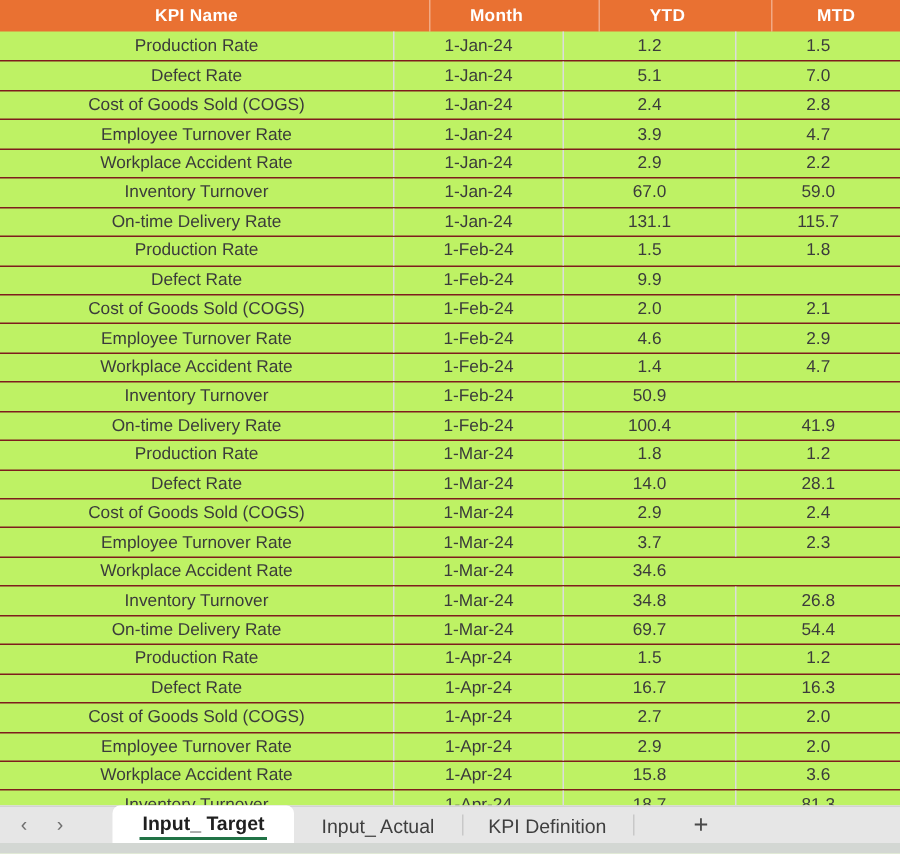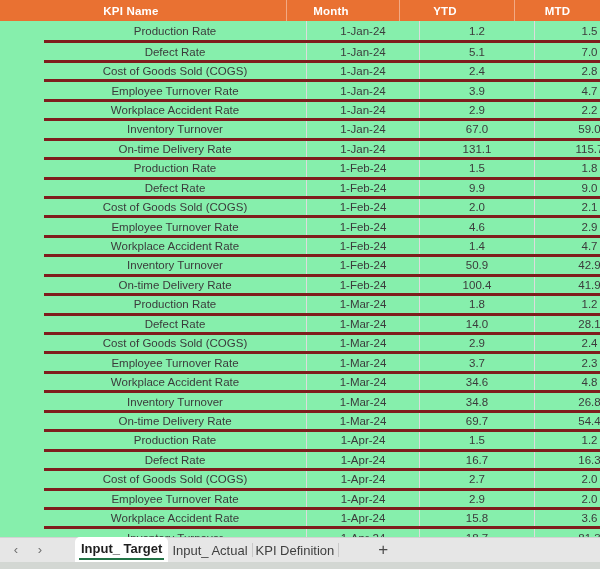--- a/index.html
+++ b/index.html
@@ -1,46 +1,46 @@
 <!DOCTYPE html>
 <html><head>
 <meta charset="utf-8">
 <style>
   * { margin:0; padding:0; box-sizing:border-box; }
   html,body { width:600px; height:569px; overflow:hidden; background:#fff;
     font-family:"Liberation Sans","DejaVu Sans",sans-serif; }
 
   
-  .sheet { width:600px; height:537px; overflow:hidden; background:#86efac; }
+  .sheet { width:600px; height:537px; overflow:hidden; background:#bef264; }
 
   .thead { display:grid; grid-template-columns:262px 113px 115px 110px;
     height:21px; background:#E97132; }
   .thead .hcell { display:flex; align-items:center; justify-content:center;
     color:#fff; font-weight:bold; font-size:11.5px; letter-spacing:.2px; }
   .thead .hcell + .hcell { border-left:1px solid rgba(255,255,255,.4);margin-left:24px; }
 
   .tbody .trow { display:grid; grid-template-columns:262px 113px 115px 110px;
-    height:19.45px;margin-left:44px; }
-  .tbody .trow + .trow { border-top:3px solid #7f1d1d; }
+    height:19.45px; }
+  .tbody .trow + .trow { border-top:1px solid #7f1d1d; }
   .tbody .cell { display:flex; align-items:center; justify-content:center;
     font-size:11.5px; color:#3B3B3B; white-space:nowrap; overflow:hidden; }
   .tbody .cell + .cell { border-left:1px solid #DCDCDC; }
 
   
   .tabbar { position:absolute; left:0; top:537px; width:600px; height:32px; }
   .tabrow { display:flex; align-items:stretch; height:25px; background:#E6E6E6;
     border-top:1px solid #D2D2D2; }
   .bottomstrip { height:7px; background:#D3D7D3; }
 
   .navarrows { display:flex; align-items:center; padding-left:4px; width:75px; }
   .navbtn { width:24px; text-align:center; color:#6E6E6E; font-size:13px;
     line-height:24px; cursor:pointer; user-select:none; }
 
   .tab { display:flex; align-items:center; justify-content:center;
-    font-size:13px; color:#3F3F3F; padding:0 4px; position:relative;
+    font-size:13px; color:#3F3F3F; padding:0 18px; position:relative;
     cursor:pointer; white-space:nowrap; }
   .tab + .tab::before { content:""; position:absolute; left:0; top:5px;
     bottom:5px; width:1px; background:#C8C8C8; }
   .tab.active { background:#fff; border-radius:5px 5px 0 0; margin-top:-1px;
     font-weight:bold; color:#1F1F1F; }
   .tab.active + .tab::before { display:none; }
   .tab.active .tablabel { border-bottom:2.5px solid #217346; padding:2px 2px 2px; }
 
   .addtab { display:flex; align-items:center; justify-content:center;
     width:90px; position:relative; color:#4A4A4A; font-size:17px; cursor:pointer; }
@@ -103,21 +103,20 @@
       <div class="trow">
         <div class="cell">Production Rate</div>
         <div class="cell">1-Feb-24</div>
         <div class="cell">1.5</div>
         <div class="cell">1.8</div>
       </div>
       <div class="trow">
         <div class="cell">Defect Rate</div>
         <div class="cell">1-Feb-24</div>
         <div class="cell">9.9</div>
-        <div class="cell">9.0</div>
       </div>
       <div class="trow">
         <div class="cell">Cost of Goods Sold (COGS)</div>
         <div class="cell">1-Feb-24</div>
         <div class="cell">2.0</div>
         <div class="cell">2.1</div>
       </div>
       <div class="trow">
         <div class="cell">Employee Turnover Rate</div>
         <div class="cell">1-Feb-24</div>
@@ -127,21 +126,20 @@
       <div class="trow">
         <div class="cell">Workplace Accident Rate</div>
         <div class="cell">1-Feb-24</div>
         <div class="cell">1.4</div>
         <div class="cell">4.7</div>
       </div>
       <div class="trow">
         <div class="cell">Inventory Turnover</div>
         <div class="cell">1-Feb-24</div>
         <div class="cell">50.9</div>
-        <div class="cell">42.9</div>
       </div>
       <div class="trow">
         <div class="cell">On-time Delivery Rate</div>
         <div class="cell">1-Feb-24</div>
         <div class="cell">100.4</div>
         <div class="cell">41.9</div>
       </div>
       <div class="trow">
         <div class="cell">Production Rate</div>
         <div class="cell">1-Mar-24</div>
@@ -163,21 +161,20 @@
       <div class="trow">
         <div class="cell">Employee Turnover Rate</div>
         <div class="cell">1-Mar-24</div>
         <div class="cell">3.7</div>
         <div class="cell">2.3</div>
       </div>
       <div class="trow">
         <div class="cell">Workplace Accident Rate</div>
         <div class="cell">1-Mar-24</div>
         <div class="cell">34.6</div>
-        <div class="cell">4.8</div>
       </div>
       <div class="trow">
         <div class="cell">Inventory Turnover</div>
         <div class="cell">1-Mar-24</div>
         <div class="cell">34.8</div>
         <div class="cell">26.8</div>
       </div>
       <div class="trow">
         <div class="cell">On-time Delivery Rate</div>
         <div class="cell">1-Mar-24</div>

